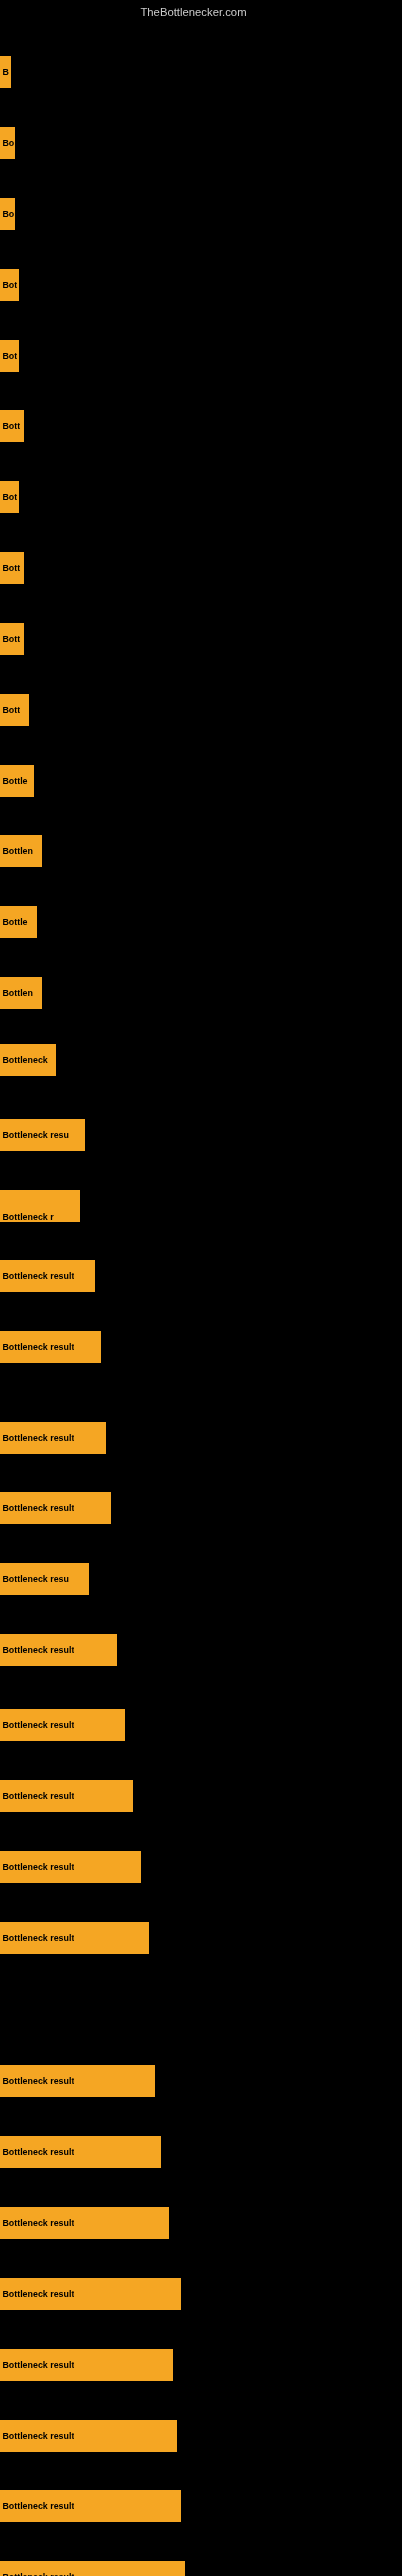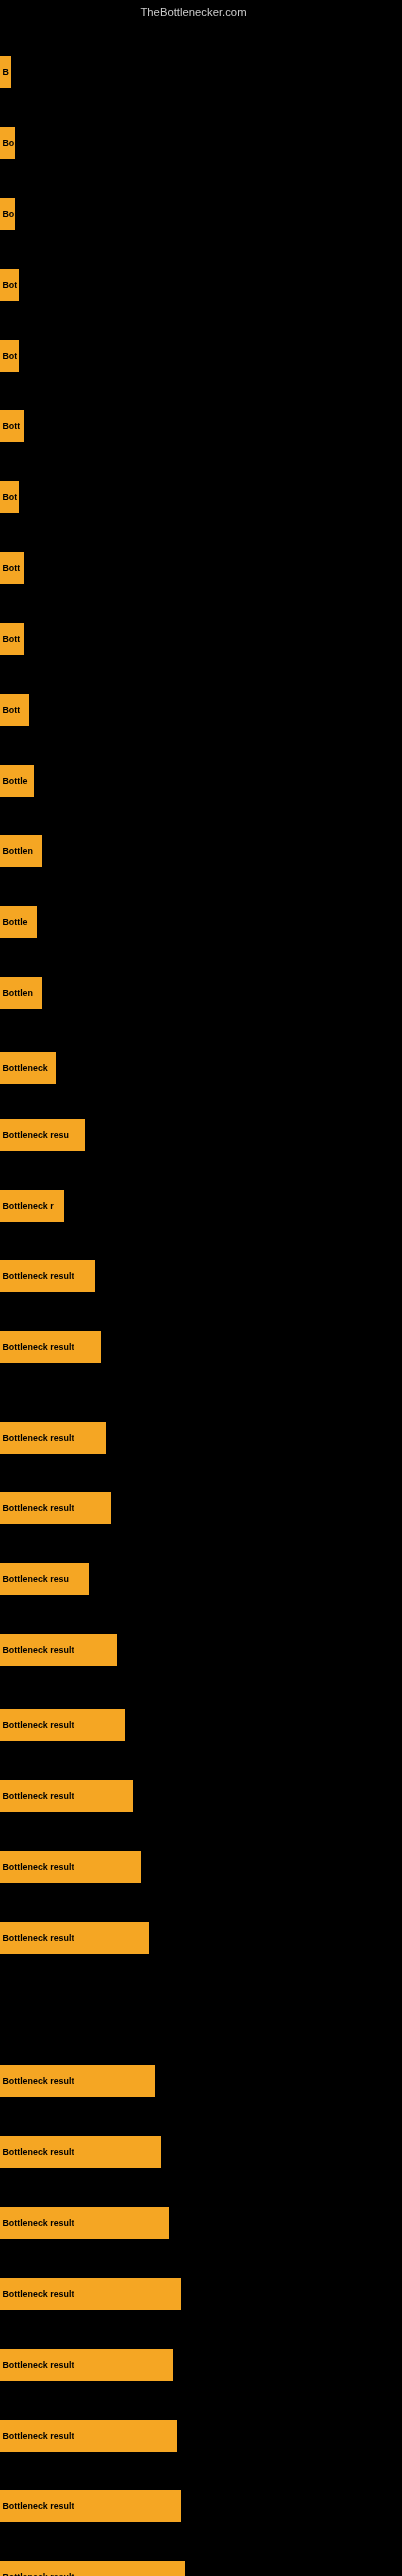--- a/index.html
+++ b/index.html
@@ -103,32 +103,32 @@
     <div style="position: absolute; top: 878px; left: 0px; width: 403px; height: 40px; display: flex; align-items: center;">
       <div style="background-color: rgb(245, 166, 35); width: 37px; height: 32px; display: flex; align-items: center; padding-left: 2.4px; min-width: 9.7px;">
         <span style="color: rgb(0, 0, 0); font-size: 8.9px; font-weight: bold; white-space: nowrap; overflow: hidden;">Bottle</span>
       </div>
     </div>
     <div style="position: absolute; top: 949px; left: 0px; width: 403px; height: 40px; display: flex; align-items: center;">
       <div style="background-color: rgb(245, 166, 35); width: 42px; height: 32px; display: flex; align-items: center; padding-left: 2.4px; min-width: 9.7px;">
         <span style="color: rgb(0, 0, 0); font-size: 8.9px; font-weight: bold; white-space: nowrap; overflow: hidden;">Bottlen</span>
       </div>
     </div>
-    <div style="position: absolute; top: 1020px; left: 0px; width: 403px; height: 40px; display: flex; align-items: flex-end;">
+    <div style="position: absolute; top: 1020px; left: 0px; width: 403px; height: 40px; display: flex; align-items: flex-start;">
       <div style="background-color: rgb(245, 166, 35); width: 56px; height: 32px; display: flex; align-items: center; padding-left: 2.4px; min-width: 9.7px;">
         <span style="color: rgb(0, 0, 0); font-size: 8.9px; font-weight: bold; white-space: nowrap; overflow: hidden;">Bottleneck</span>
       </div>
     </div>
     <div style="position: absolute; top: 1091px; left: 0px; width: 403px; height: 40px; display: flex; align-items: center;">
       <div style="background-color: rgb(245, 166, 35); width: 85px; height: 32px; display: flex; align-items: center; padding-left: 2.4px; min-width: 9.7px;">
         <span style="color: rgb(0, 0, 0); font-size: 8.9px; font-weight: bold; white-space: nowrap; overflow: hidden;">Bottleneck resu</span>
       </div>
     </div>
     <div style="position: absolute; top: 1162px; left: 0px; width: 403px; height: 40px; display: flex; align-items: center;">
-      <div style="background-color: rgb(245, 166, 35); width: 64px; height: 32px; display: flex; align-items: center; padding-left: 2.4px; min-width: 9.7px;">
+      <div style="background-color: rgb(245, 166, 35); width: 80px; height: 32px; display: flex; align-items: flex-end; padding-left: 2.4px; min-width: 9.7px;">
         <span style="color: rgb(0, 0, 0); font-size: 8.9px; font-weight: bold; white-space: nowrap; overflow: hidden;">Bottleneck r</span>
       </div>
     </div>
     <div style="position: absolute; top: 1232px; left: 0px; width: 403px; height: 40px; display: flex; align-items: center;">
       <div style="background-color: rgb(245, 166, 35); width: 95px; height: 32px; display: flex; align-items: center; padding-left: 2.4px; min-width: 9.7px;">
         <span style="color: rgb(0, 0, 0); font-size: 8.9px; font-weight: bold; white-space: nowrap; overflow: hidden;">Bottleneck result</span>
       </div>
     </div>
     <div style="position: absolute; top: 1303px; left: 0px; width: 403px; height: 40px; display: flex; align-items: center;">
       <div style="background-color: rgb(245, 166, 35); width: 101px; height: 32px; display: flex; align-items: center; padding-left: 2.4px; min-width: 9.7px;">

